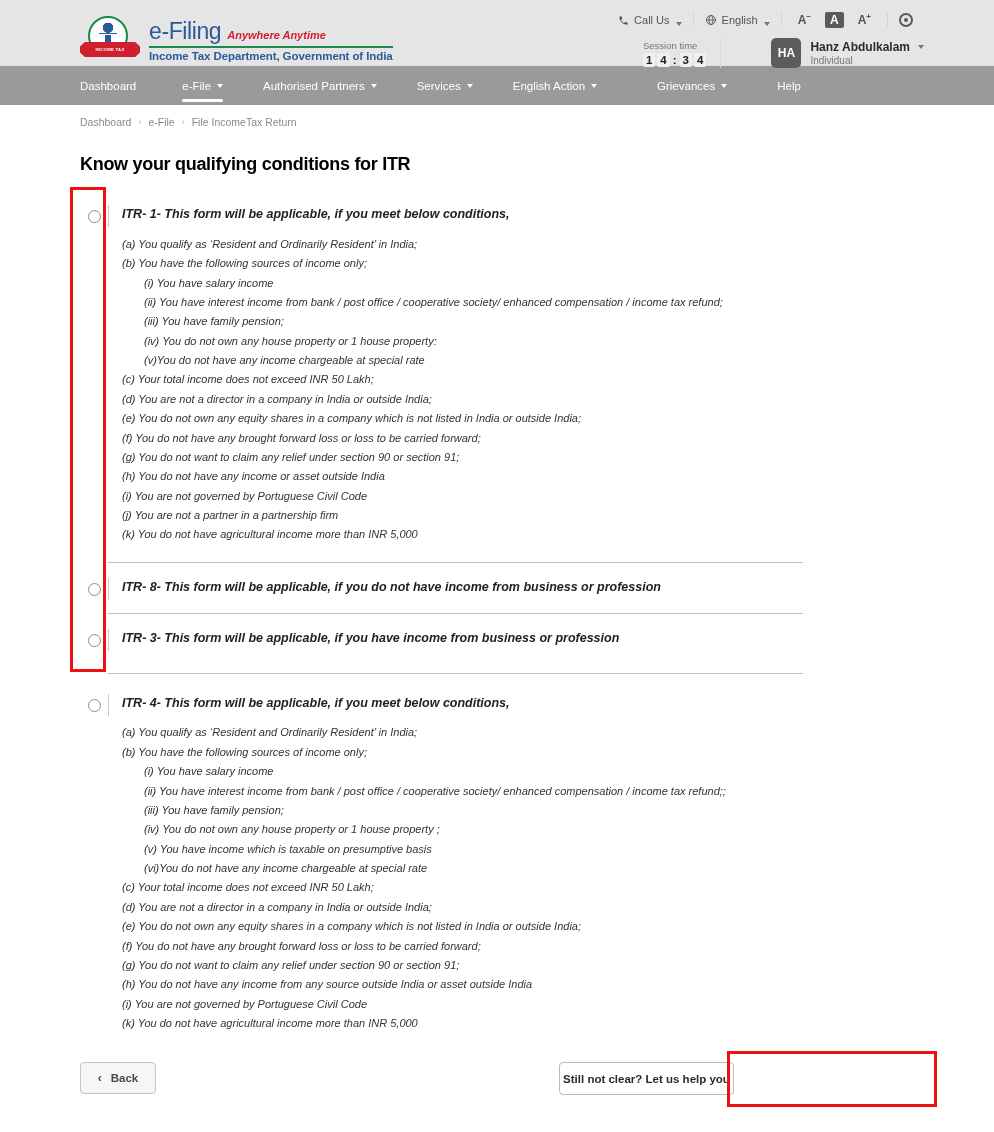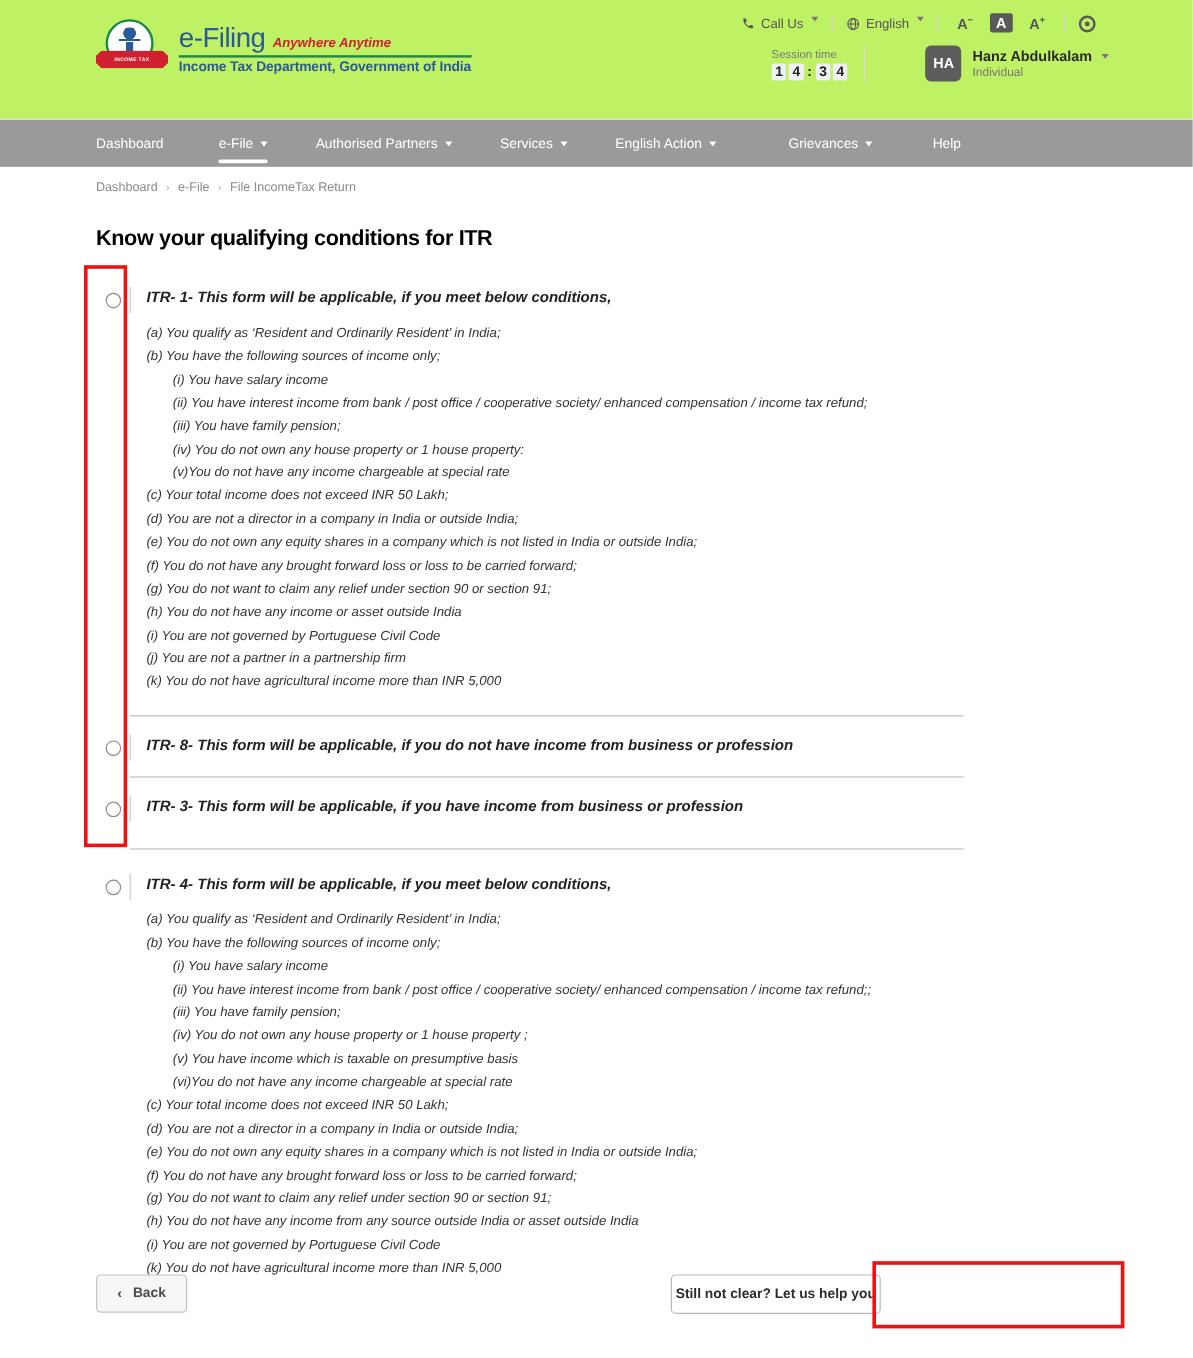--- a/index.html
+++ b/index.html
@@ -8,22 +8,22 @@
     height: 1132px;
     background: #ffffff;
     font-family: "Liberation Sans", sans-serif;
     color: #333333;
     overflow: hidden;
   }
 
   
   .top-header {
     position: relative;
-    height: 100px;
-    background: #bef264;
+    height: 66px;
+    background: #e5e5e5;
     border-bottom: 1px solid #e0e0e0;
   }
   .brand {
     position: absolute;
     left: 80px;
     top: 16px;
     display: flex;
     align-items: center;
     gap: 9px;
   }
@@ -102,21 +102,21 @@
     right: 70px;
     top: 11px;
     display: flex;
     align-items: center;
     gap: 0;
     font-size: 11px;
     color: #555;
   }
   .hdr-item {
     display: flex;
-    align-items: flex-start;
+    align-items: flex-end;
     gap: 5px;
     padding: 0 11px;
     cursor: pointer;
     white-space: nowrap;
   }
   .hdr-sep {
     width: 1px; height: 15px;
     background: #d5d5d5;
   }
   .ico { display: inline-flex; align-items: center; }

